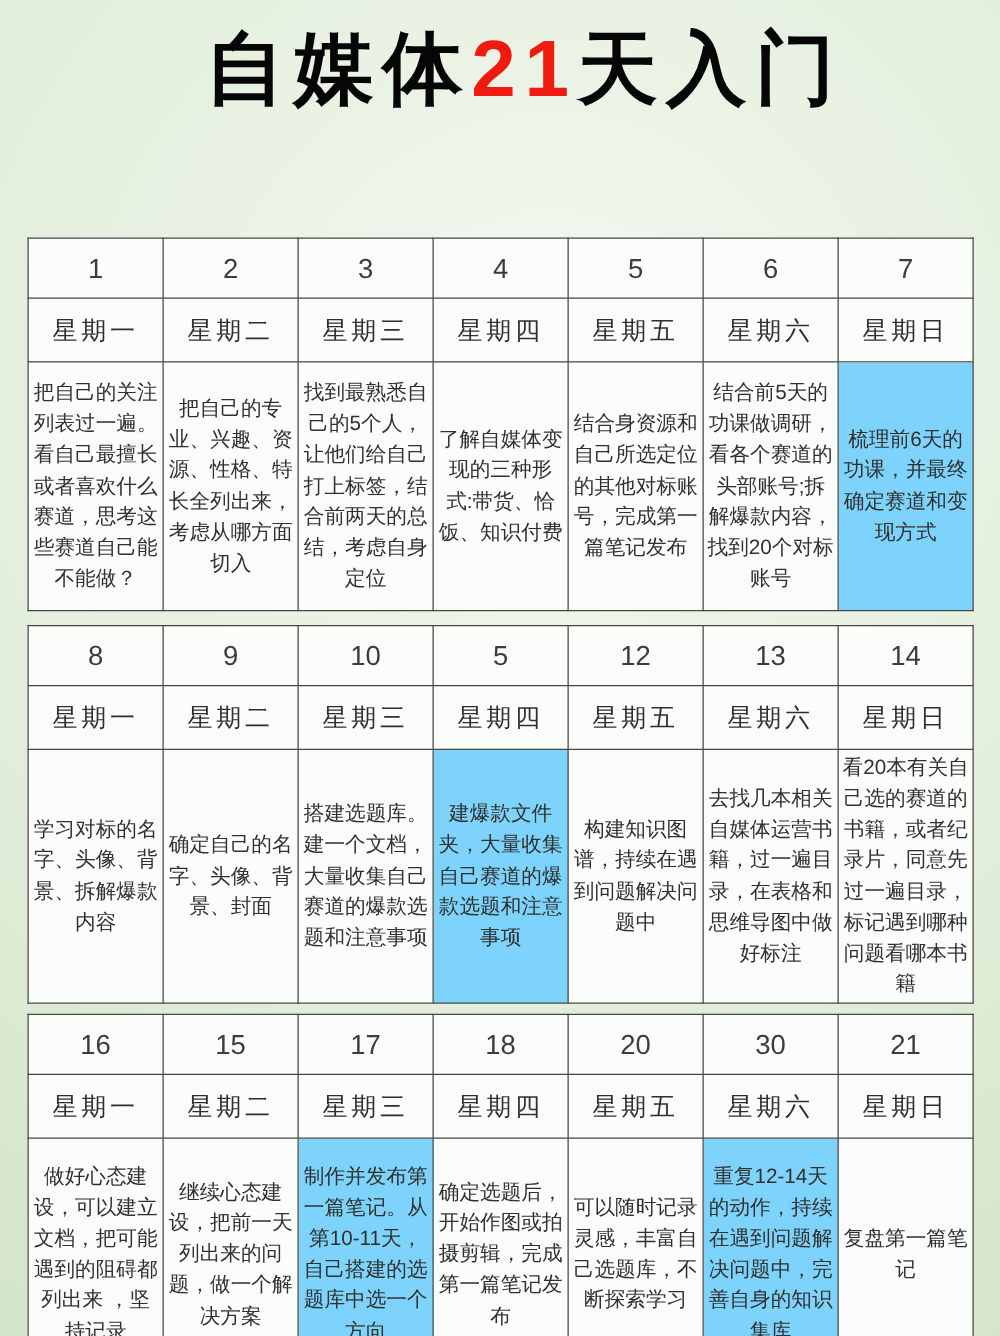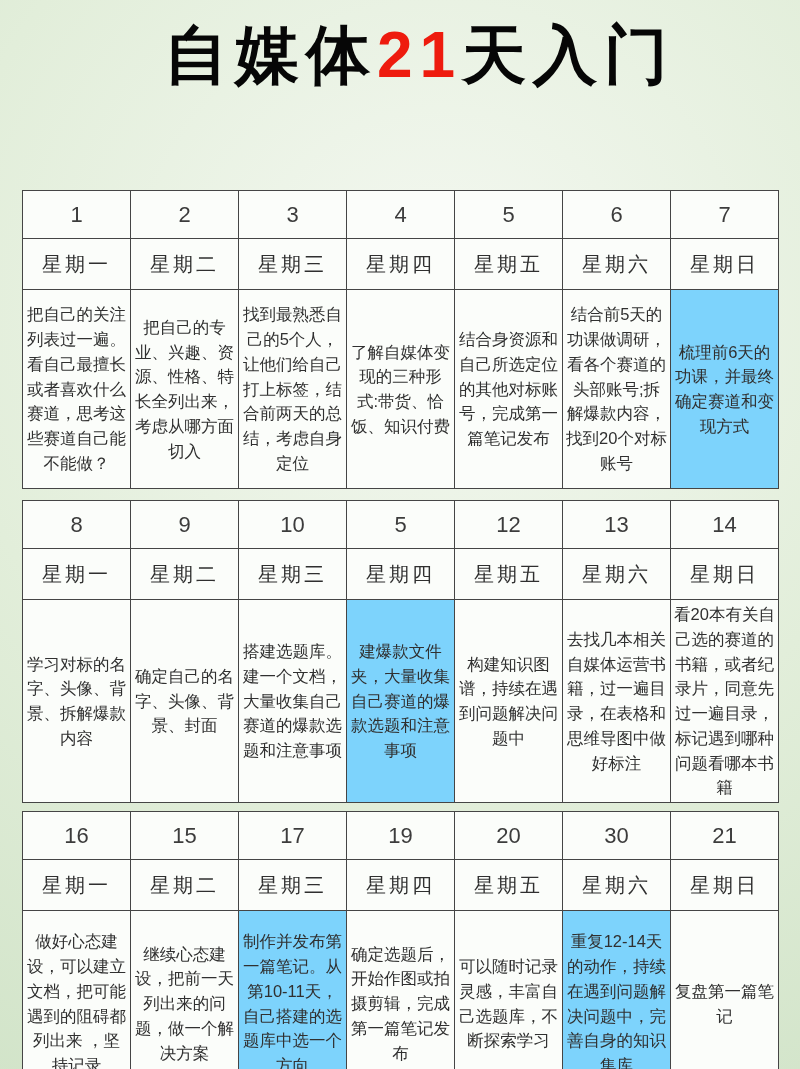--- a/index.html
+++ b/index.html
@@ -124,21 +124,21 @@
     </tr>
   </tbody>
     </table>
 
   <table class="week tbl-3">
     <tbody>
         <tr class="r-num">
       <td>16</td>
       <td>15</td>
       <td>17</td>
-      <td>19</td>
+      <td>18</td>
       <td>20</td>
       <td>30</td>
       <td>21</td>
     </tr>
     <tr class="r-wd">
       <td>星期一</td>
       <td>星期二</td>
       <td>星期三</td>
       <td>星期四</td>
       <td>星期五</td>

